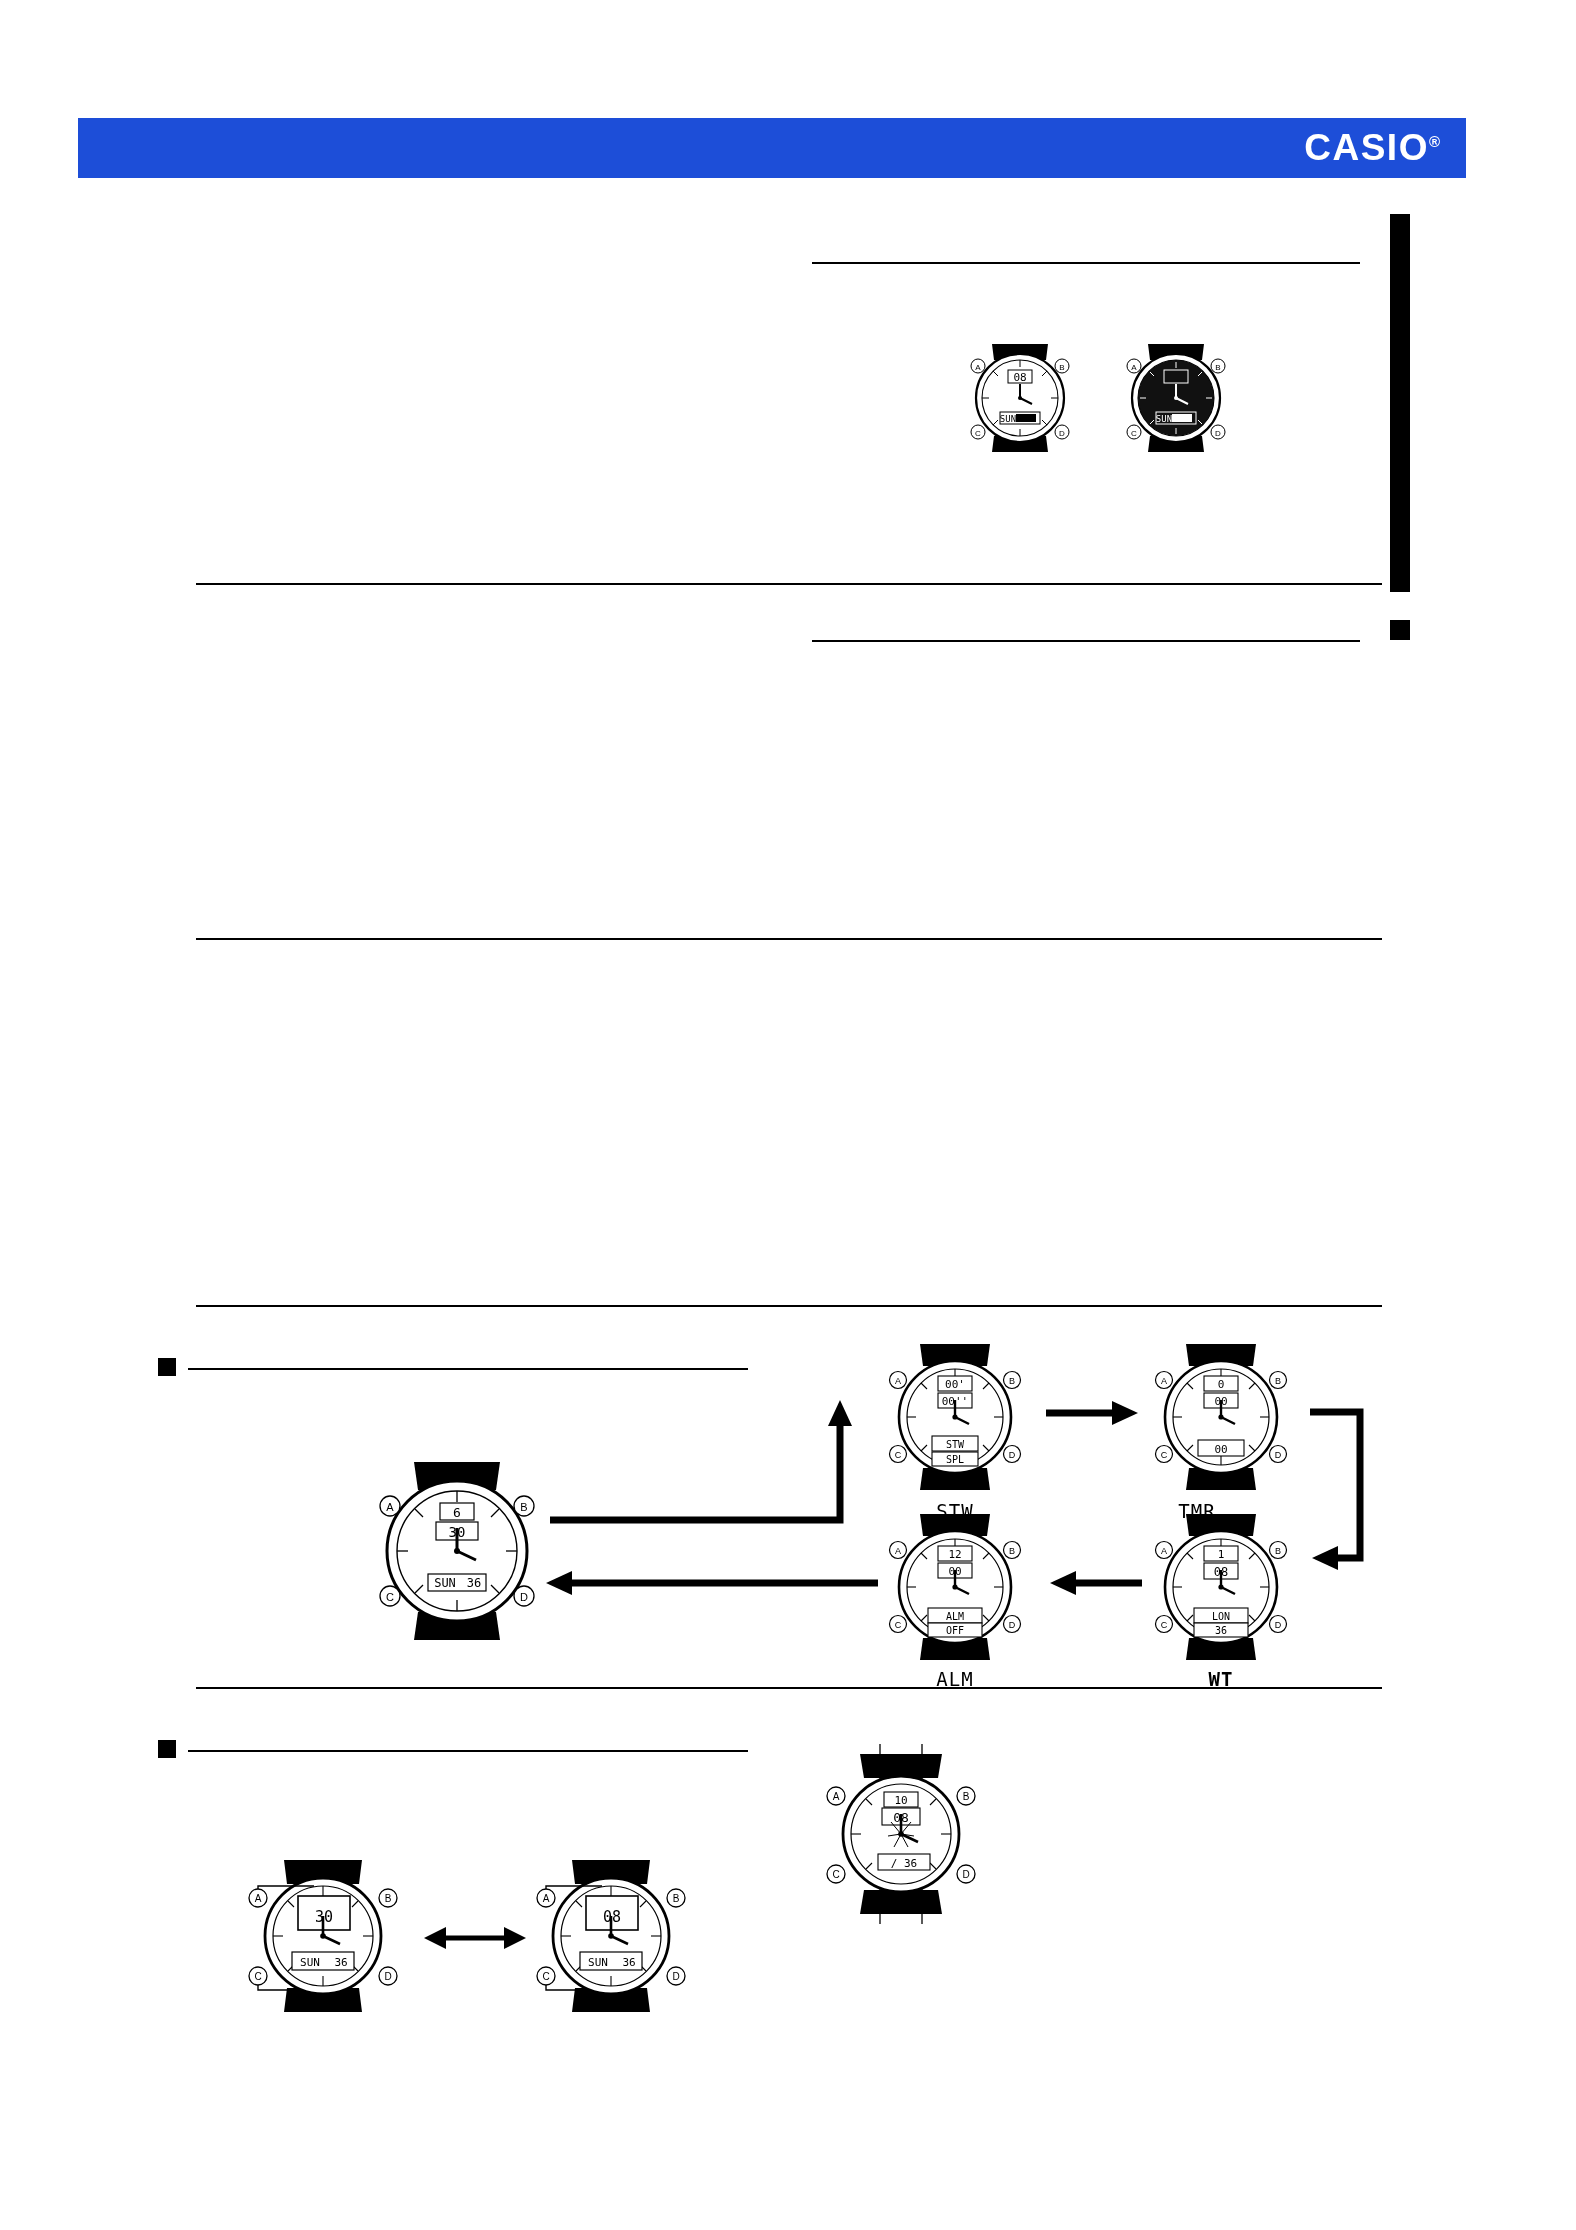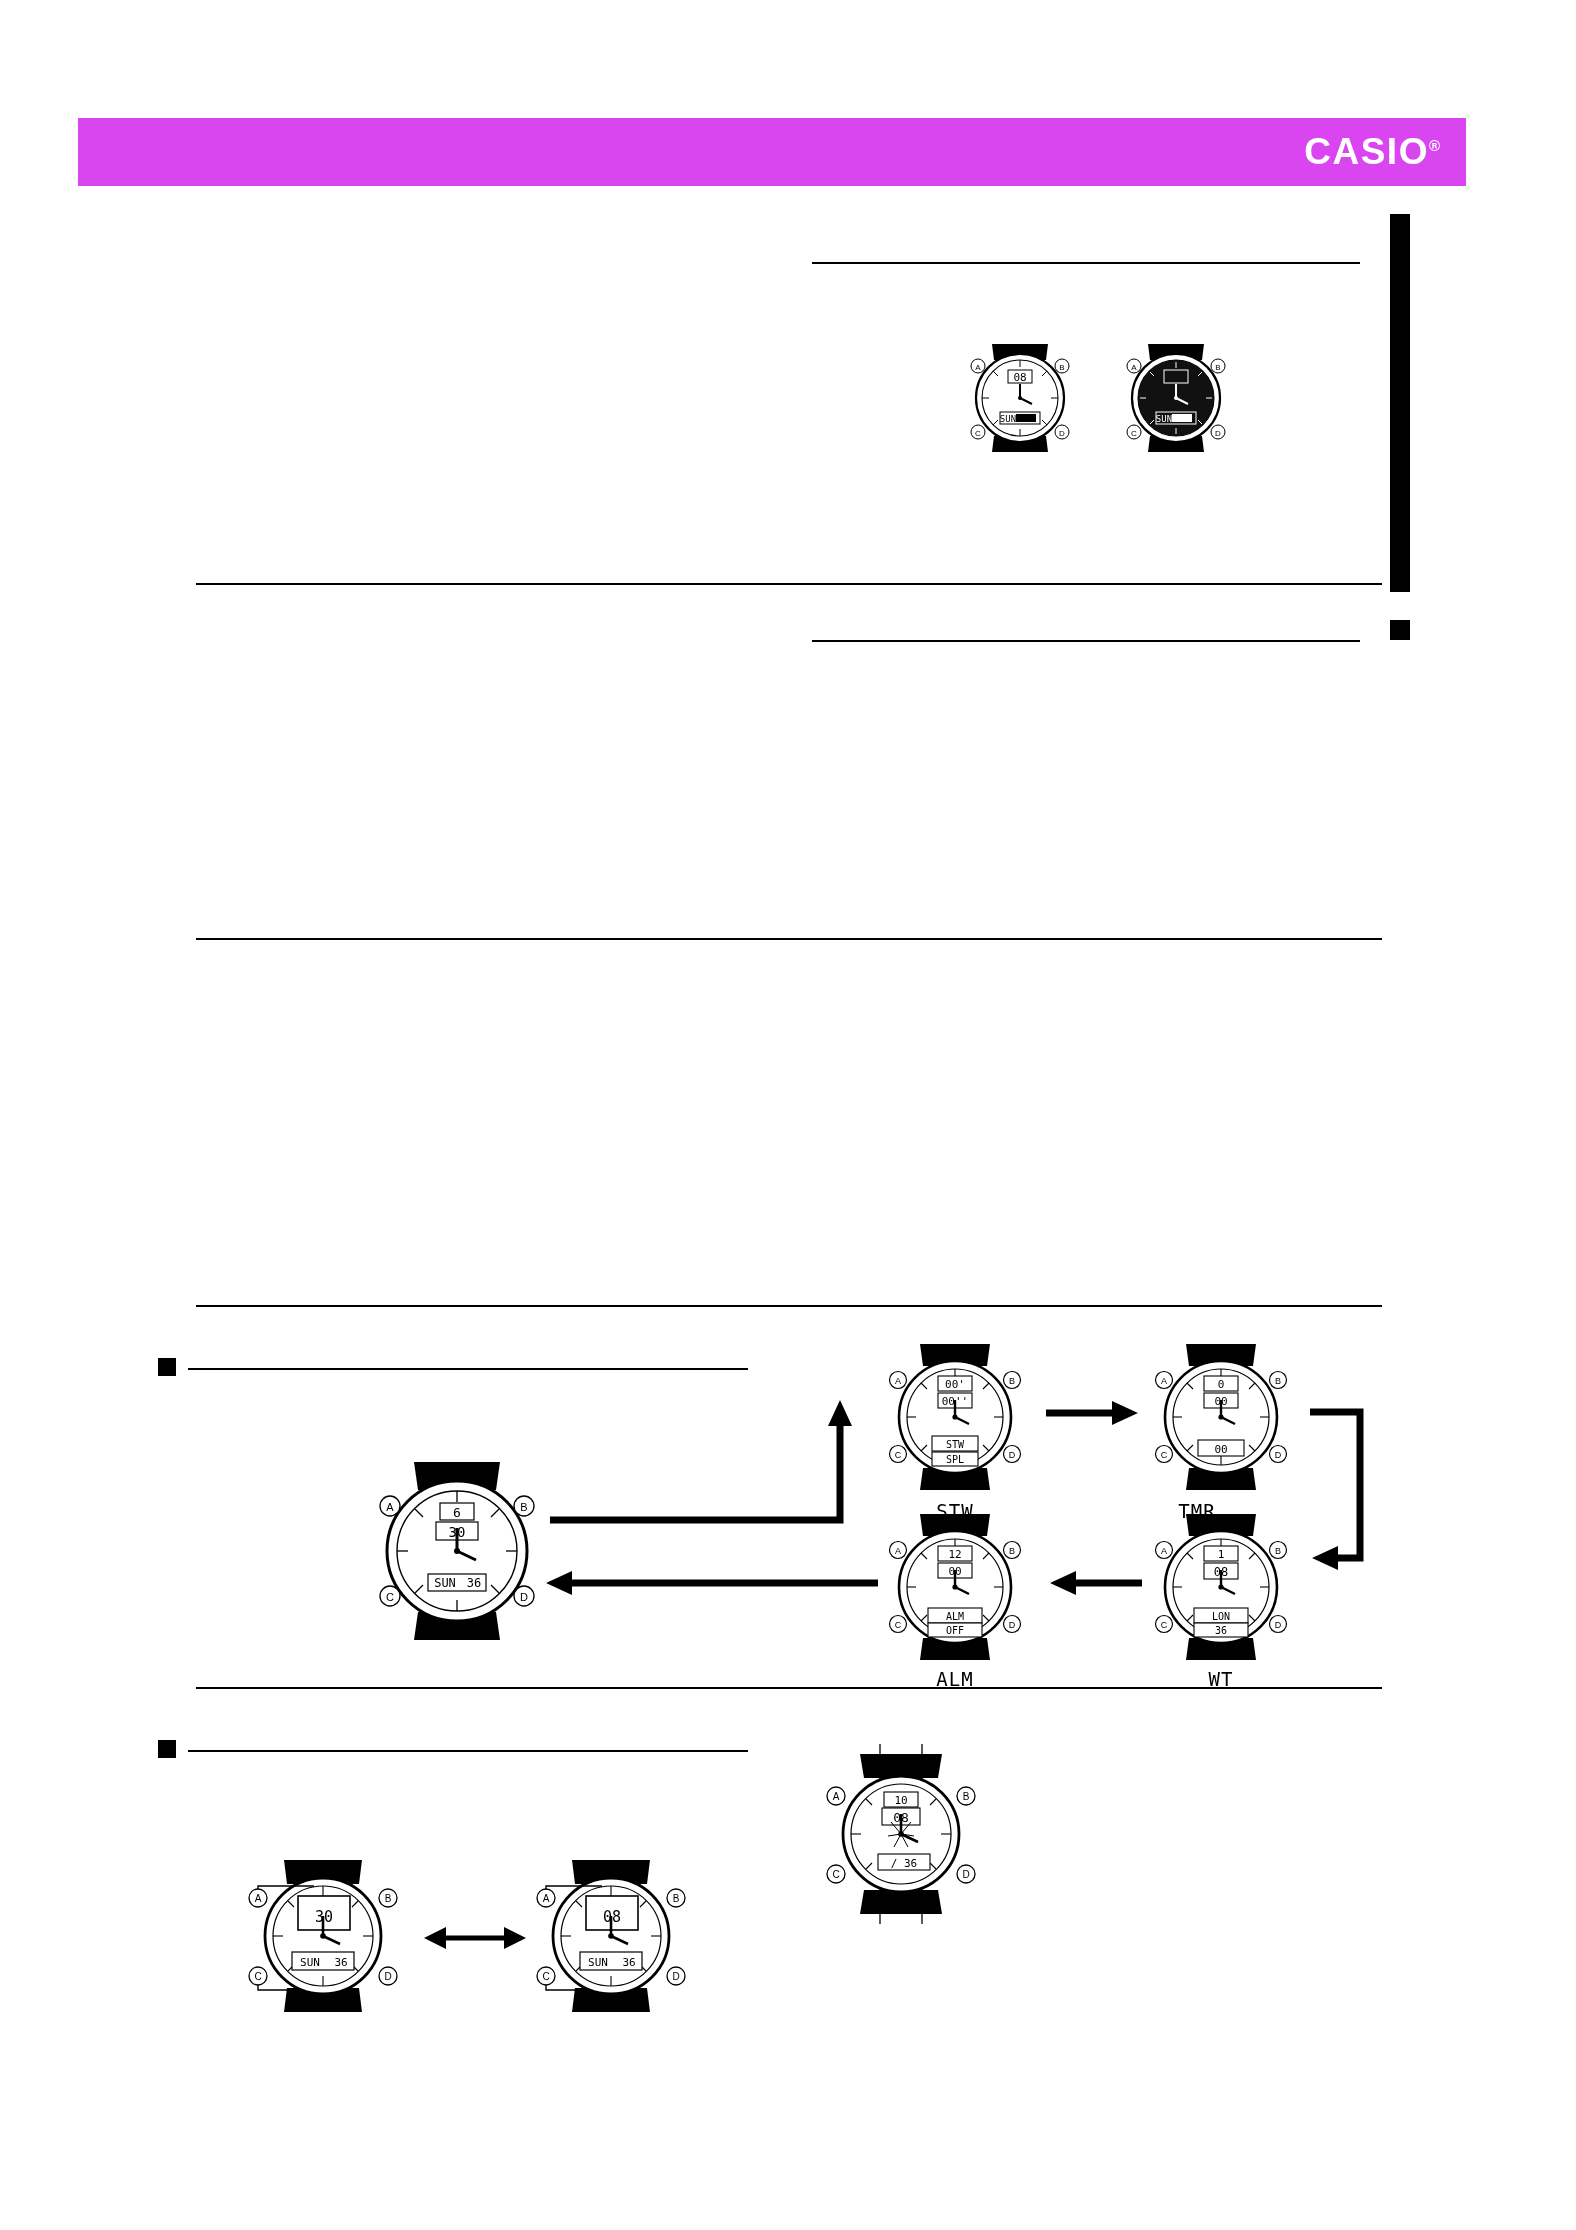--- a/index.html
+++ b/index.html
@@ -21,22 +21,22 @@
     height: 2230px;
     background: #ffffff;
   }
 
   
   .header-band {
     position: absolute;
     left: 78px;
     top: 118px;
     width: 1388px;
-    height: 68px;
-    background: #d946ef;
+    height: 60px;
+    background: #1d4ed8;
   }
   .casio-logo {
     position: absolute;
     right: 26px;
     top: 50%;
     transform: translateY(-50%);
     color: #ffffff;
     font-size: 37px;
     font-weight: bold;
     letter-spacing: 1.5px;
@@ -350,21 +350,21 @@
       <circle cx="28" cy="40" r="8.5" fill="#fff" stroke="#000" stroke-width="1.2"></circle>
       <text x="28" y="44" font-size="9" text-anchor="middle" fill="#000" font-family="Liberation Sans, sans-serif">A</text>
       <circle cx="142" cy="40" r="8.5" fill="#fff" stroke="#000" stroke-width="1.2"></circle>
       <text x="142" y="44" font-size="9" text-anchor="middle" fill="#000" font-family="Liberation Sans, sans-serif">B</text>
       <circle cx="28" cy="114" r="8.5" fill="#fff" stroke="#000" stroke-width="1.2"></circle>
       <text x="28" y="118" font-size="9" text-anchor="middle" fill="#000" font-family="Liberation Sans, sans-serif">C</text>
       <circle cx="142" cy="114" r="8.5" fill="#fff" stroke="#000" stroke-width="1.2"></circle>
       <text x="142" y="118" font-size="9" text-anchor="middle" fill="#000" font-family="Liberation Sans, sans-serif">D</text>
     </svg>
   </div>
-  <div class="fig-caption" style="left:1171px; top:1668px; width:100px;">WT</div>
+  <div class="fig-caption" style="left:1171px; top:1668px; width:100px;font-weight:bold;">WT</div>
 
   <div class="watch" style="left:870px; top:1510px;">
     <svg width="170" height="155" viewBox="0 0 170 155">
       <path d="M50 4 L120 4 L117 26 L53 26 Z" fill="#000"></path>
       <path d="M53 128 L117 128 L120 150 L50 150 Z" fill="#000"></path>
       <circle cx="85" cy="77" r="56" fill="#fff" stroke="#000" stroke-width="2.6"></circle>
       <circle cx="85" cy="77" r="48" fill="#fff" stroke="#000" stroke-width="1.2"></circle>
       <g stroke="#000" stroke-width="1.1">
         <line x1="85" y1="29" x2="85" y2="38"></line>
         <line x1="119" y1="43" x2="113" y2="49"></line>

